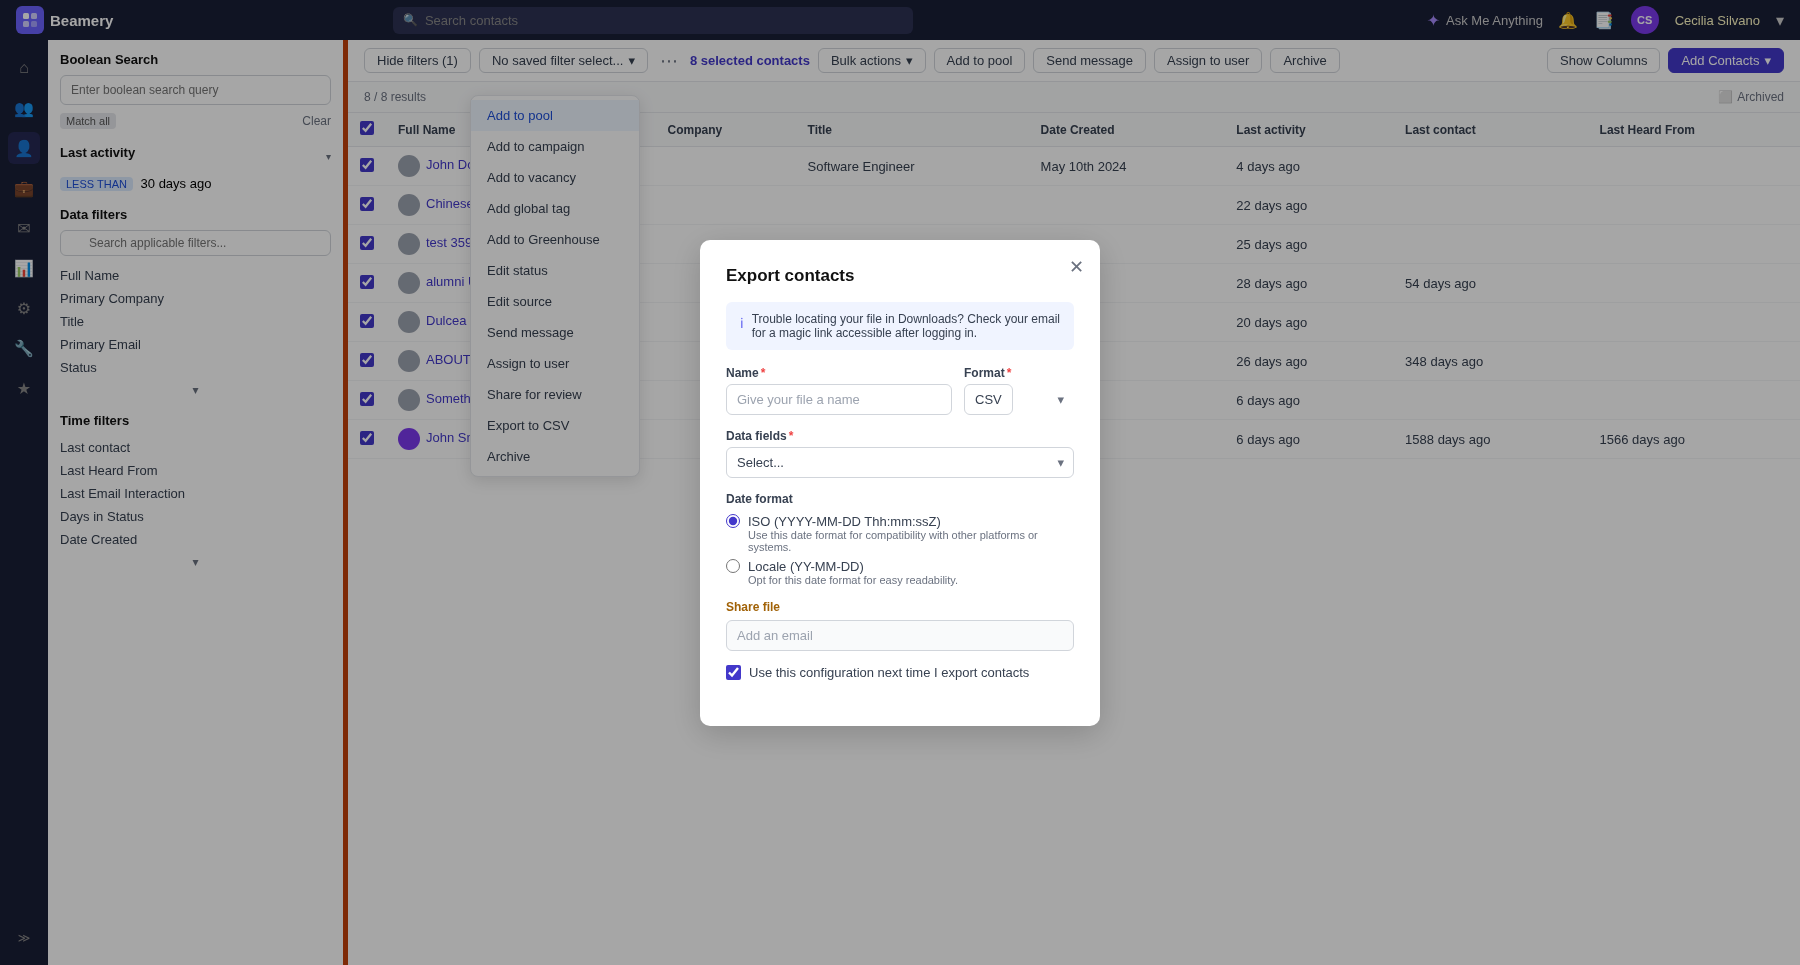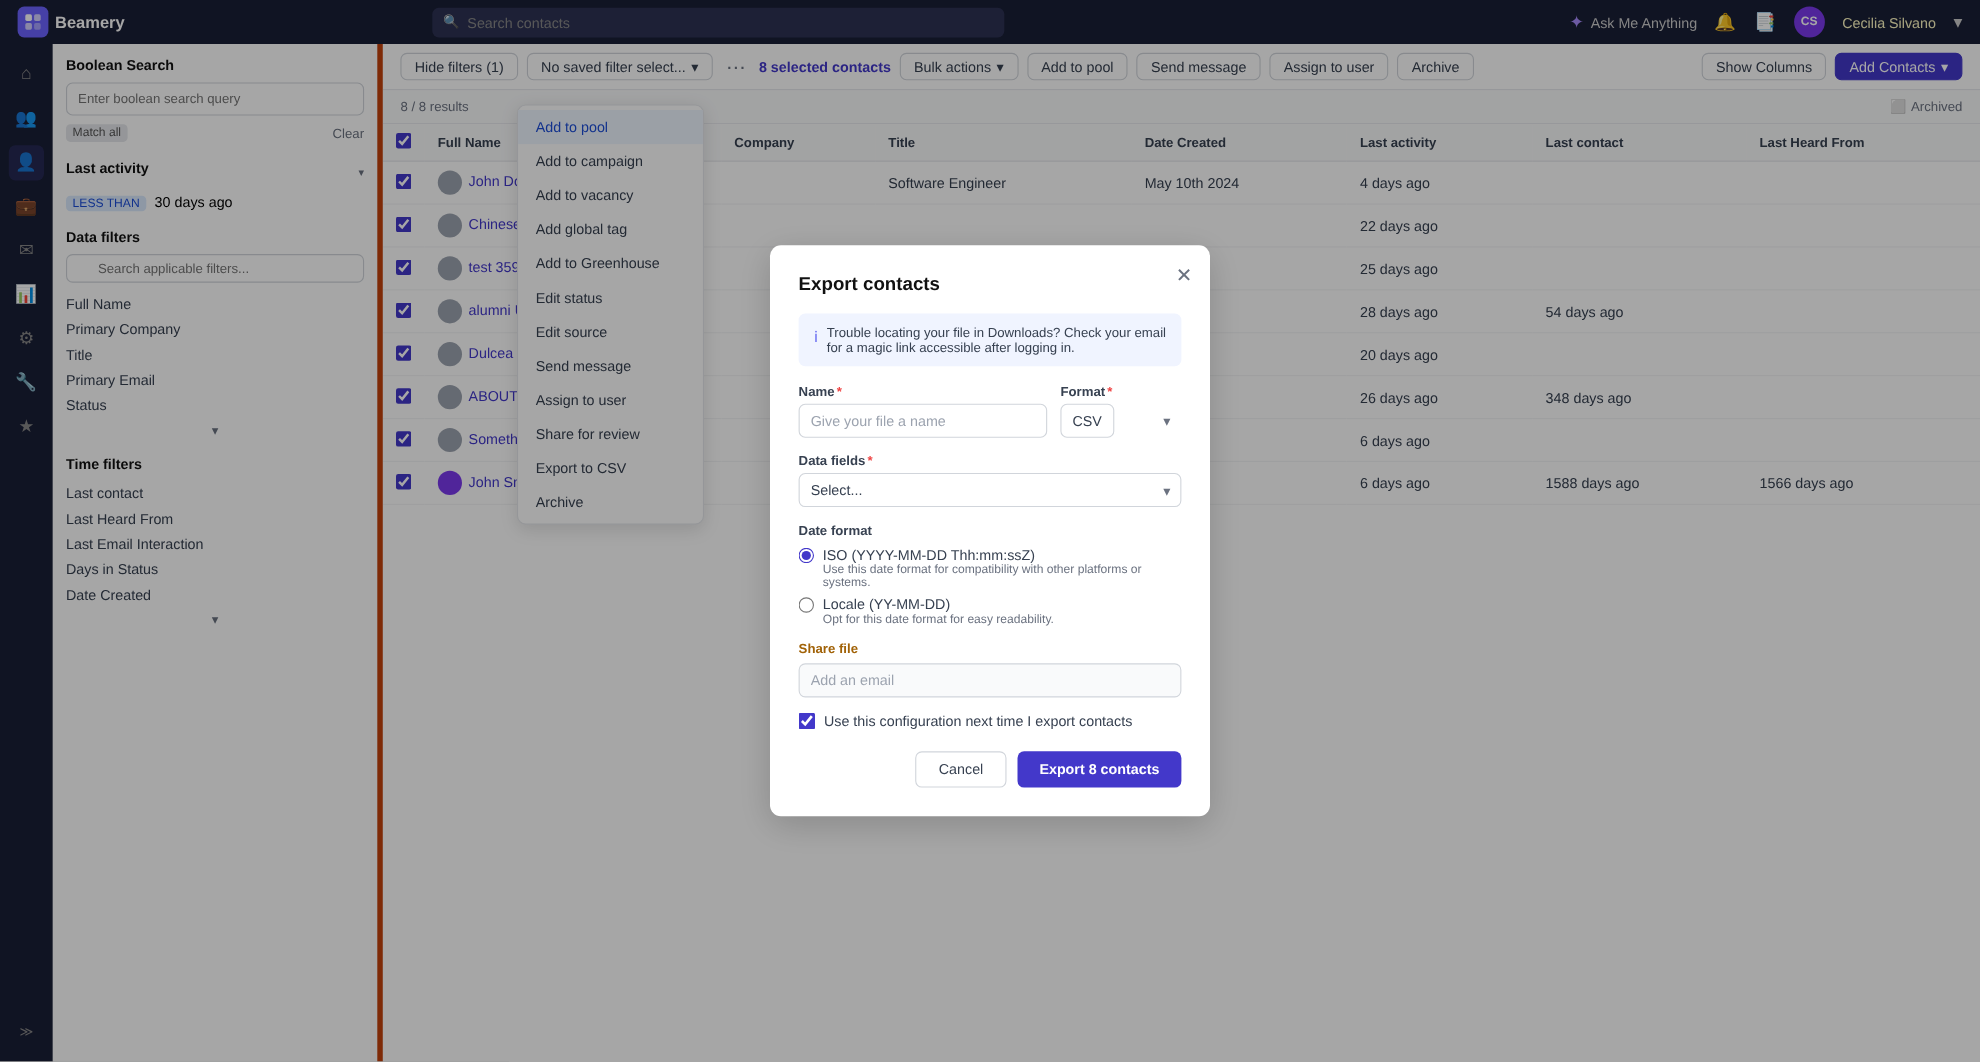--- a/index.html
+++ b/index.html
@@ -416,18 +416,14 @@
     <div class="share-file-section">
       <div class="share-label">Share file</div>
       <input class="share-input" type="email" placeholder="Add an email" style="">
     </div>
 
     <div class="checkbox-row">
       <input type="checkbox" class="checkbox-blue" id="use-config" checked="" style="">
       <label for="use-config" class="checkbox-label">Use this configuration next time I export contacts</label>
     </div>
 
-    <div class="modal-footer">
-      <button class="btn-cancel">Cancel</button>
-      <button class="btn-export">Export 8 contacts</button>
-    </div>
   </div>
 </div>
 
 </body></html>

